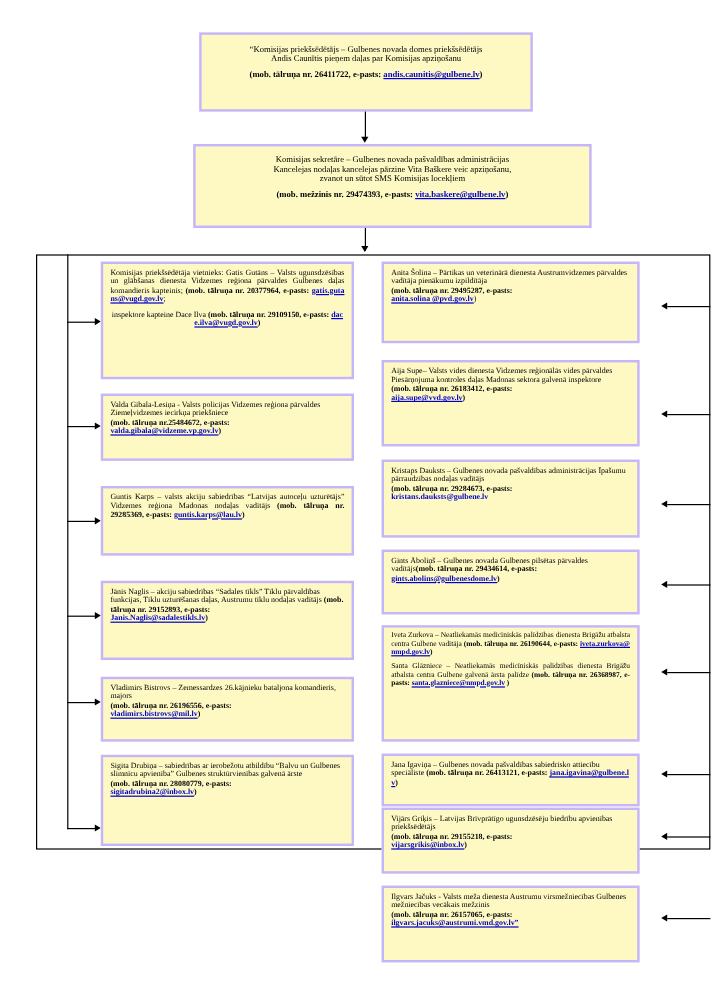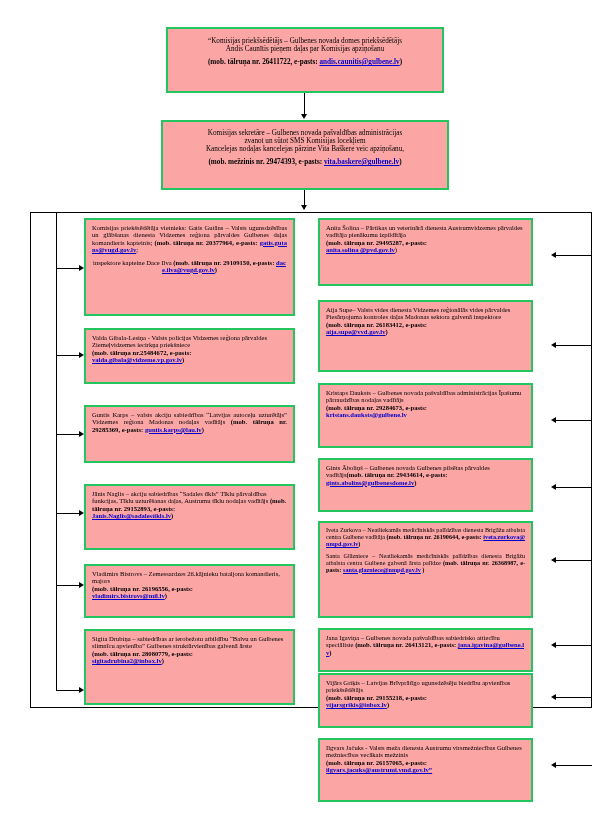--- a/index.html
+++ b/index.html
@@ -13,22 +13,22 @@
     position:relative;
     width:605px;
     height:821px;
     background:#ffffff;
     overflow:hidden;
   }
   
   .box{
     position:absolute;
     box-sizing:border-box;
-    background:#fca5a5;
-    border:2px solid #22c55e;
+    background:#fef9c3;
+    border:2px solid #c4b5fd;
     padding:4px 6px;
     line-height:1.12;
     text-align:justify;
   }
   .box.top{
     text-align:center;
     border-width:2px;
   }
   .t6{font-size:6.2px;}
   .t65{font-size:6.6px;}
@@ -94,24 +94,24 @@
     <div>Andis Caunītis pieņem daļas par Komisijas apziņošanu</div>
     <div class="sp"></div>
     <div>
       <span class="b">(mob. tālruņa nr. 26411722, e-pasts: </span><span class="mail">andis.caunitis@gulbene.lv</span><span class="b">)</span>
     </div>
   </div>
 
   <div class="ln vl" style="left:304px;top:93px;height:23px;"></div>
   <div class="arrow-d" style="left:301px;top:114px;"></div>
 
-  <div class="box top t72" style="left:161px;top:120px;width:288px;height:70px;padding-top:7px;">
+  <div class="box top t72" style="left:161px;top:120px;width:332px;height:70px;padding-top:7px;">
     <div>Komisijas sekretāre – Gulbenes novada pašvaldības administrācijas</div>
+    <div>Kancelejas nodaļas kancelejas pārzine Vita Baškere veic apziņošanu,</div>
     <div>zvanot un sūtot SMS Komisijas locekļiem</div>
-    <div>Kancelejas nodaļas kancelejas pārzine Vita Baškere veic apziņošanu,</div>
     <div class="sp"></div>
     <div>
       <span class="b">(mob. mežzinis nr. 29474393, e-pasts: </span><span class="mail">vita.baskere@gulbene.lv</span><span class="b">)</span>
     </div>
   </div>
 
   <div class="ln vl" style="left:304px;top:190px;height:19px;"></div>
   <div class="arrow-d" style="left:301px;top:205px;"></div>
 
   <div class="frame" style="left:30px;top:212px;width:562px;height:496px;"></div>

